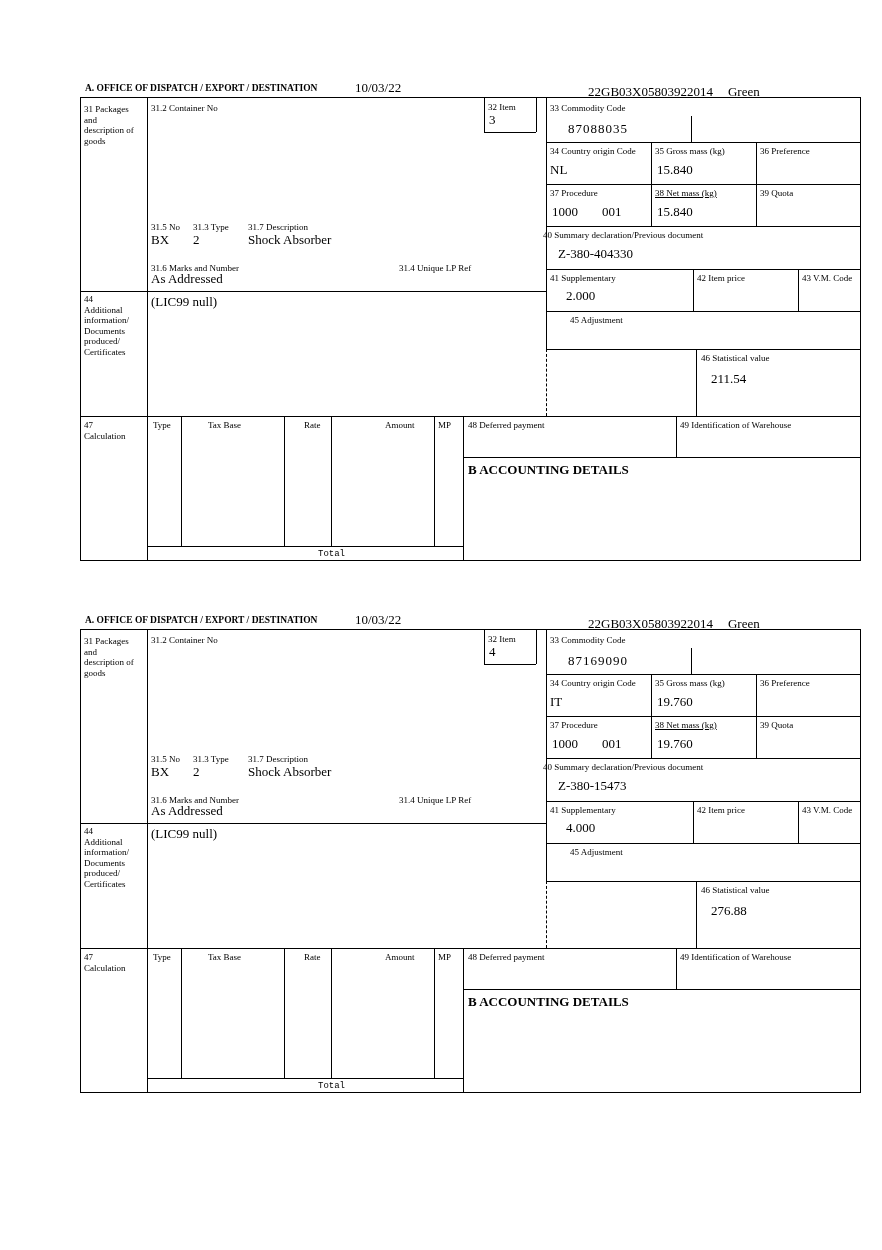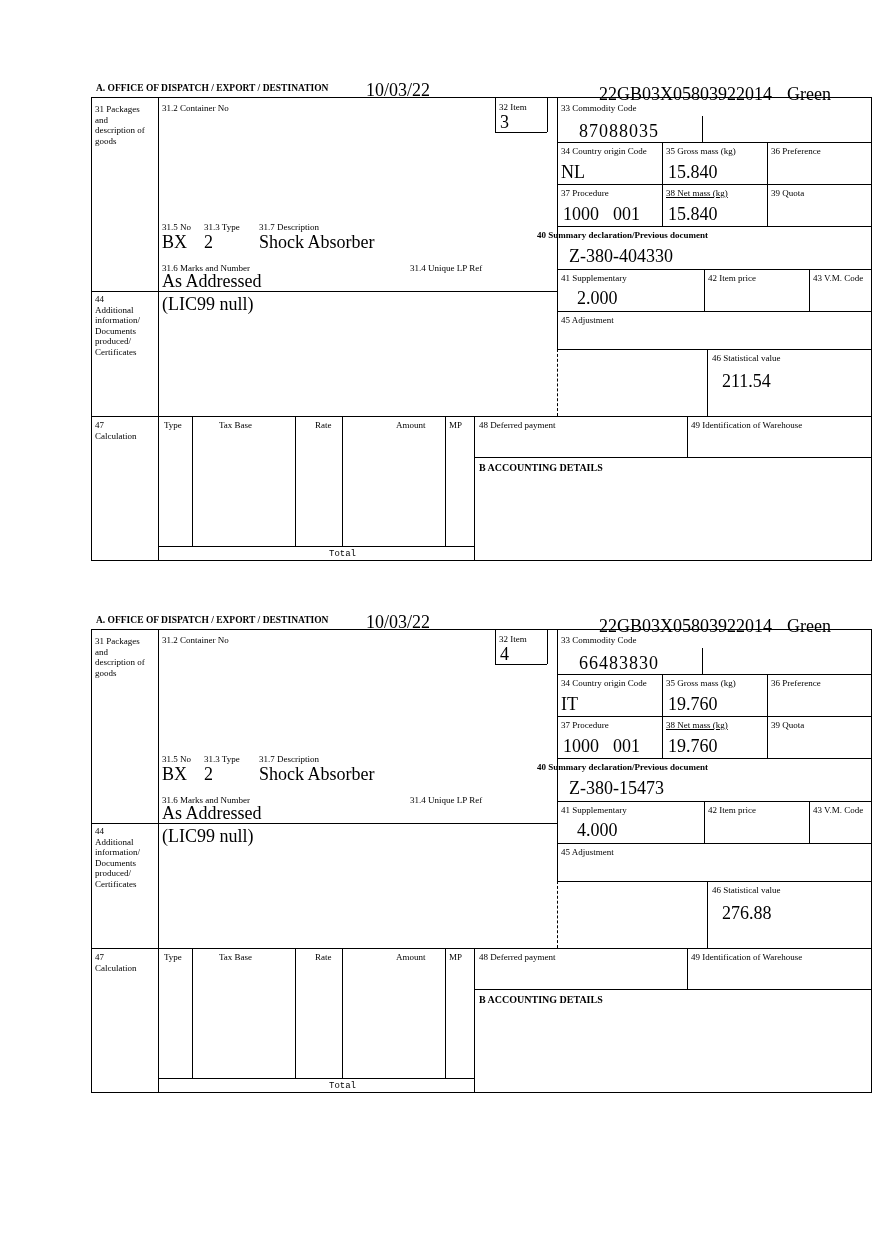--- a/index.html
+++ b/index.html
@@ -1,25 +1,25 @@
 <!DOCTYPE html>
 <html><head>
 <meta charset="utf-8">
 <style>
   html,body{margin:0;padding:0;}
   body{
     width:882px;height:1250px;position:relative;background:#ffffff;
     font-family:"Liberation Serif", serif;color:#000;overflow:hidden;
   }
-  .section{position:absolute;left:80px;width:679px;height:481px;margin-left:11px;}
+  .section{position:absolute;left:80px;width:679px;height:481px;}
   .sec-0{top:80px;}
   .sec-1{top:612px;}
   .form{position:absolute;left:0;top:17px;width:779px;height:462px;border:1px solid #000;}
   .lbl{position:absolute;font-size:9px;line-height:1.18;white-space:normal;}
-  .val{position:absolute;font-size:18px;white-space:nowrap;}
+  .val{position:absolute;font-size:13px;white-space:nowrap;}
   .vline{position:absolute;width:0;border-left:1px solid #000;}
   .hline{position:absolute;height:0;border-top:1px solid #000;}
   .dashed{border-left-style:dashed;}
   .blk{display:block;}
 
   
   .h-office{position:absolute;left:5px;top:3px;font-size:9.5px;font-weight:bold;white-space:nowrap;}
   .h-date{left:275px;top:0;}
   .h-ref{left:508px;top:4px;text-align:right;}
   .h-status{margin-left:15px;}
@@ -31,39 +31,39 @@
   .c-33{left:469px;top:5px;}
   .c-34{left:469px;top:48px;}
   .c-35{left:574px;top:48px;}
   .c-36{left:679px;top:48px;}
   .c-37{left:469px;top:90px;}
   .c-38{left:574px;top:90px;text-decoration:underline;}
   .c-39{left:679px;top:90px;}
   .c-315{left:70px;top:124px;}
   .c-313{left:112px;top:124px;}
   .c-317{left:167px;top:124px;}
-  .c-40{left:445px;top:132px;font-weight:bold;}
+  .c-40{left:462px;top:132px;}
   .c-316{left:70px;top:165px;}
   .c-314{left:318px;top:165px;}
   .c-41{left:469px;top:175px;}
   .c-42{left:616px;top:175px;}
   .c-43{left:721px;top:175px;}
   .c-44{left:3px;top:196px;width:56px;}
-  .c-45{left:469px;top:217px;}
+  .c-45{left:489px;top:217px;}
   .c-46{left:620px;top:255px;}
   .c-47{left:3px;top:322px;width:52px;}
   .c-type{left:72px;top:322px;}
   .c-taxbase{left:127px;top:322px;}
   .c-rate{left:223px;top:322px;}
   .c-amount{left:304px;top:322px;}
   .c-mp{left:357px;top:322px;}
   .c-total{left:237px;top:451px;font-family:Liberation Mono, monospace;}
   .c-48{left:387px;top:322px;}
   .c-49{left:599px;top:322px;}
-  .c-bacc{left:387px;top:364px;font-weight:bold;font-size:10px;white-space:nowrap;}
+  .c-bacc{left:387px;top:364px;font-weight:bold;font-size:13px;white-space:nowrap;}
 
   
   .v-item{left:408px;top:14px;}
   .v-comm{left:487px;top:23px;letter-spacing:1px;}
   .v-origin{left:469px;top:64px;}
   .v-gross{left:576px;top:64px;}
   .v-proc1{left:471px;top:106px;}
   .v-proc2{left:521px;top:106px;}
   .v-net{left:576px;top:106px;}
   .v-pkno{left:70px;top:134px;}
@@ -240,21 +240,21 @@
     <div class="lbl c-taxbase">Tax Base</div>
     <div class="lbl c-rate">Rate</div>
     <div class="lbl c-amount">Amount</div>
     <div class="lbl c-mp">MP</div>
     <div class="lbl c-total">Total</div>
     <div class="lbl c-48">48 Deferred payment</div>
     <div class="lbl c-49">49 Identification of Warehouse</div>
     <div class="lbl c-bacc">B ACCOUNTING DETAILS</div>
 
     <div class="val v-item">4</div>
-    <div class="val v-comm">66483830</div>
+    <div class="val v-comm">87169090</div>
     <div class="val v-origin">IT</div>
     <div class="val v-gross">19.760</div>
     <div class="val v-proc1">1000</div>
     <div class="val v-proc2">001</div>
     <div class="val v-net">19.760</div>
     <div class="val v-pkno">BX</div>
     <div class="val v-pktype">2</div>
     <div class="val v-desc">Shock Absorber</div>
     <div class="val v-summary">Z-380-15473</div>
     <div class="val v-marks">As Addressed</div>

